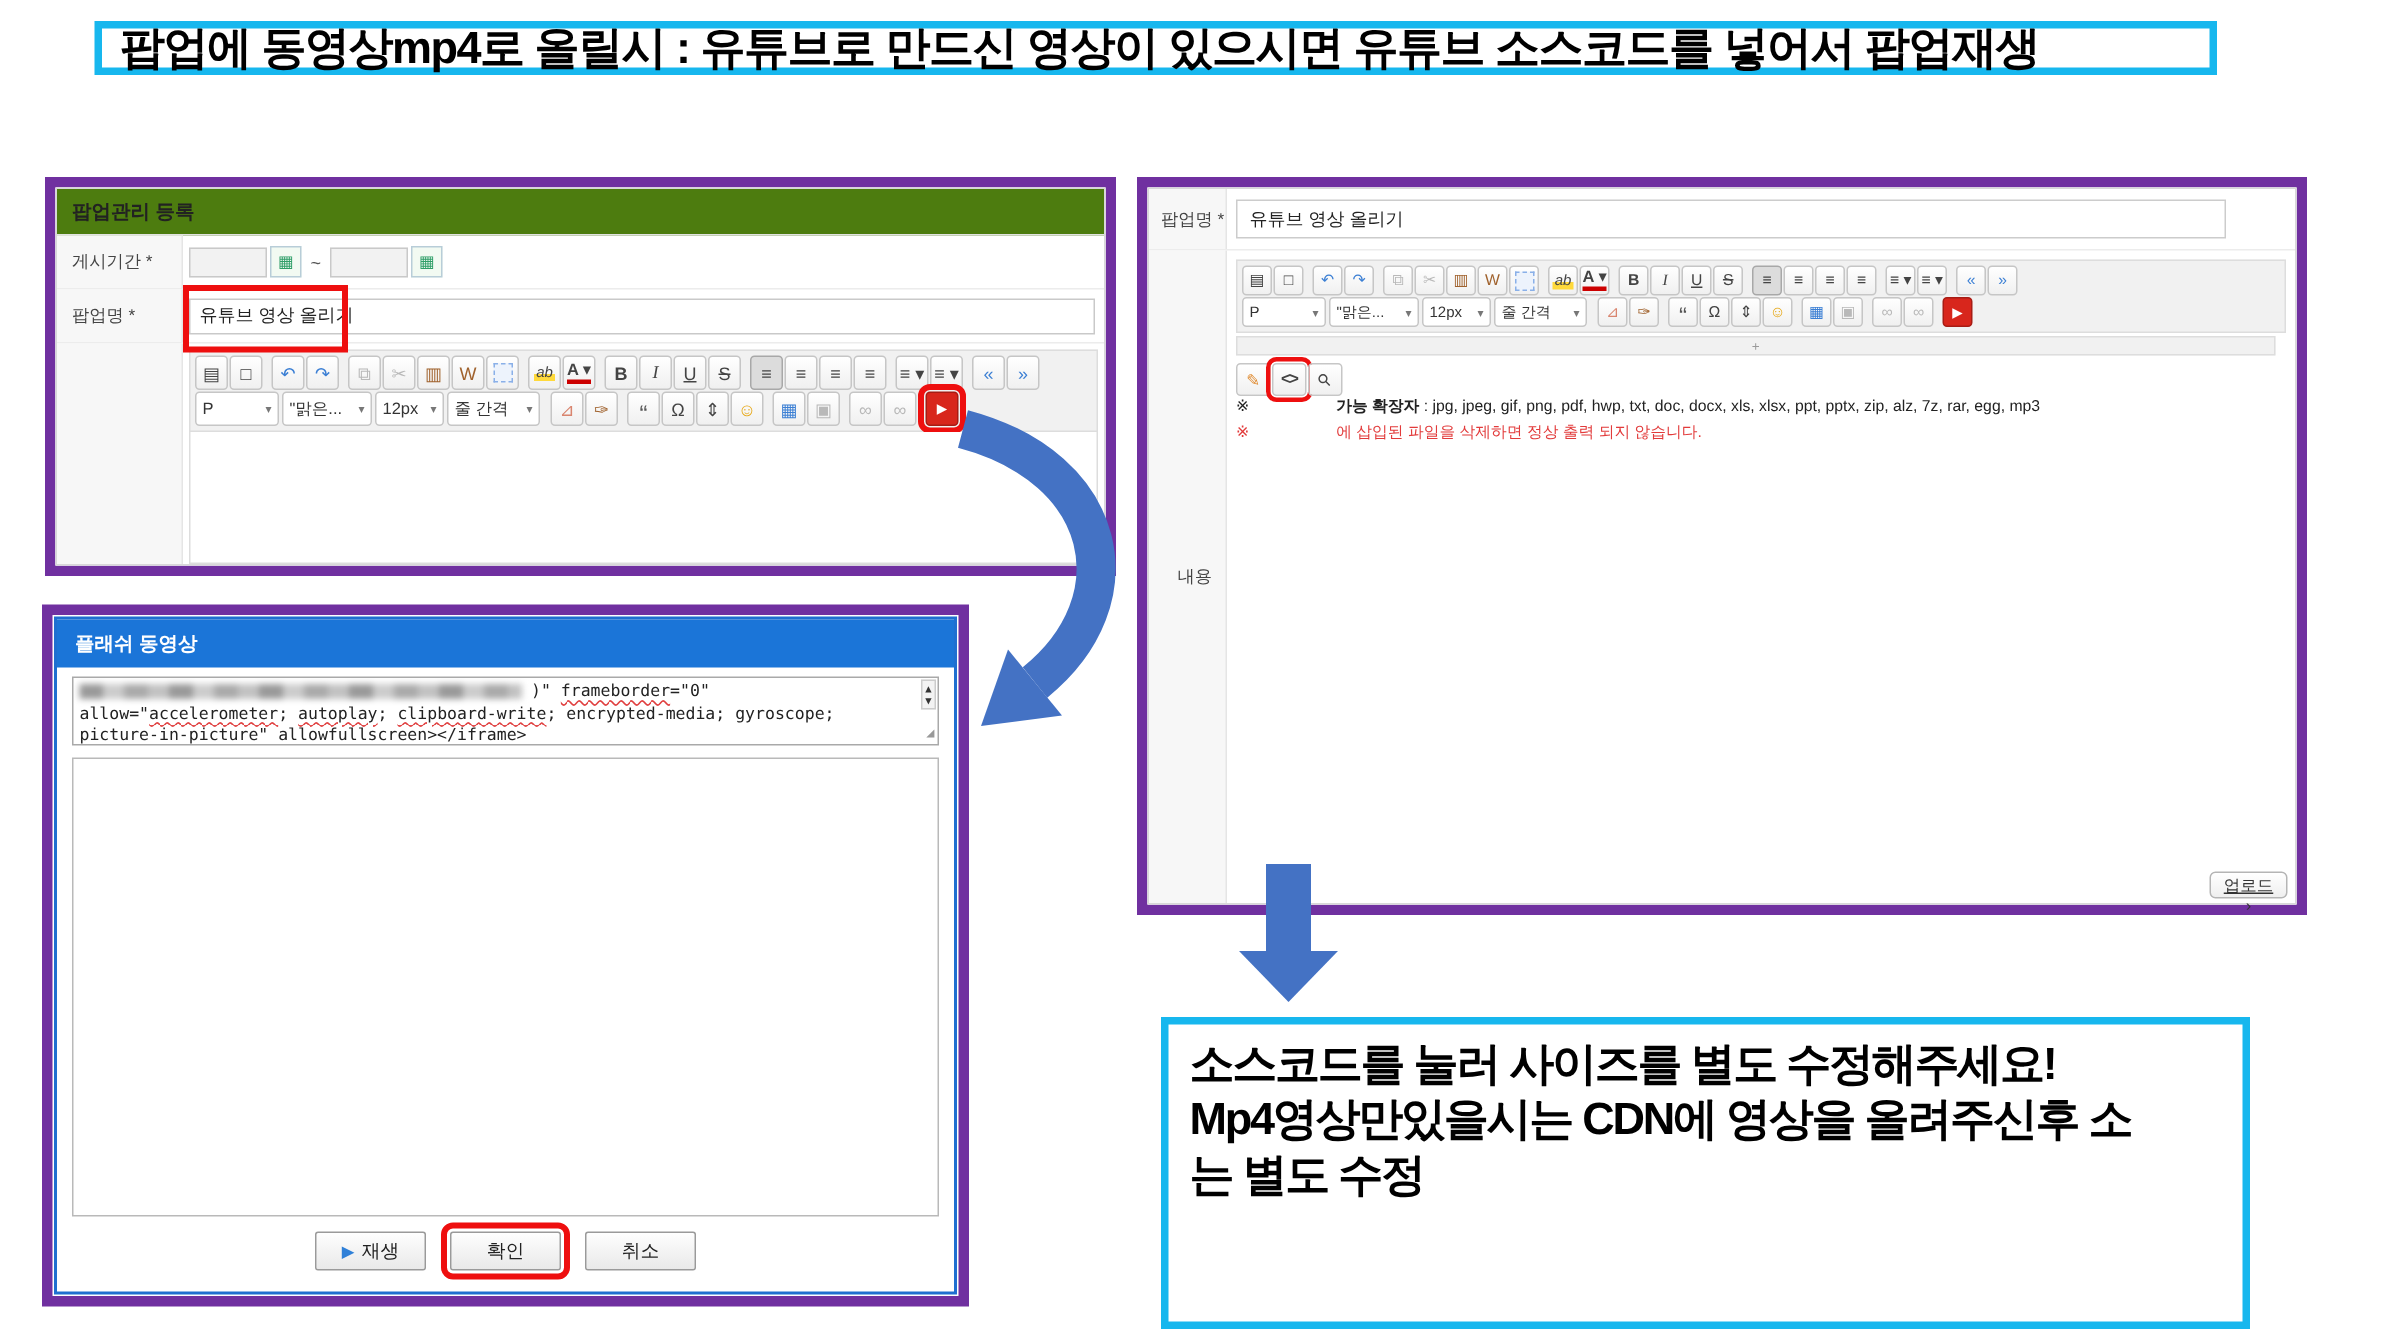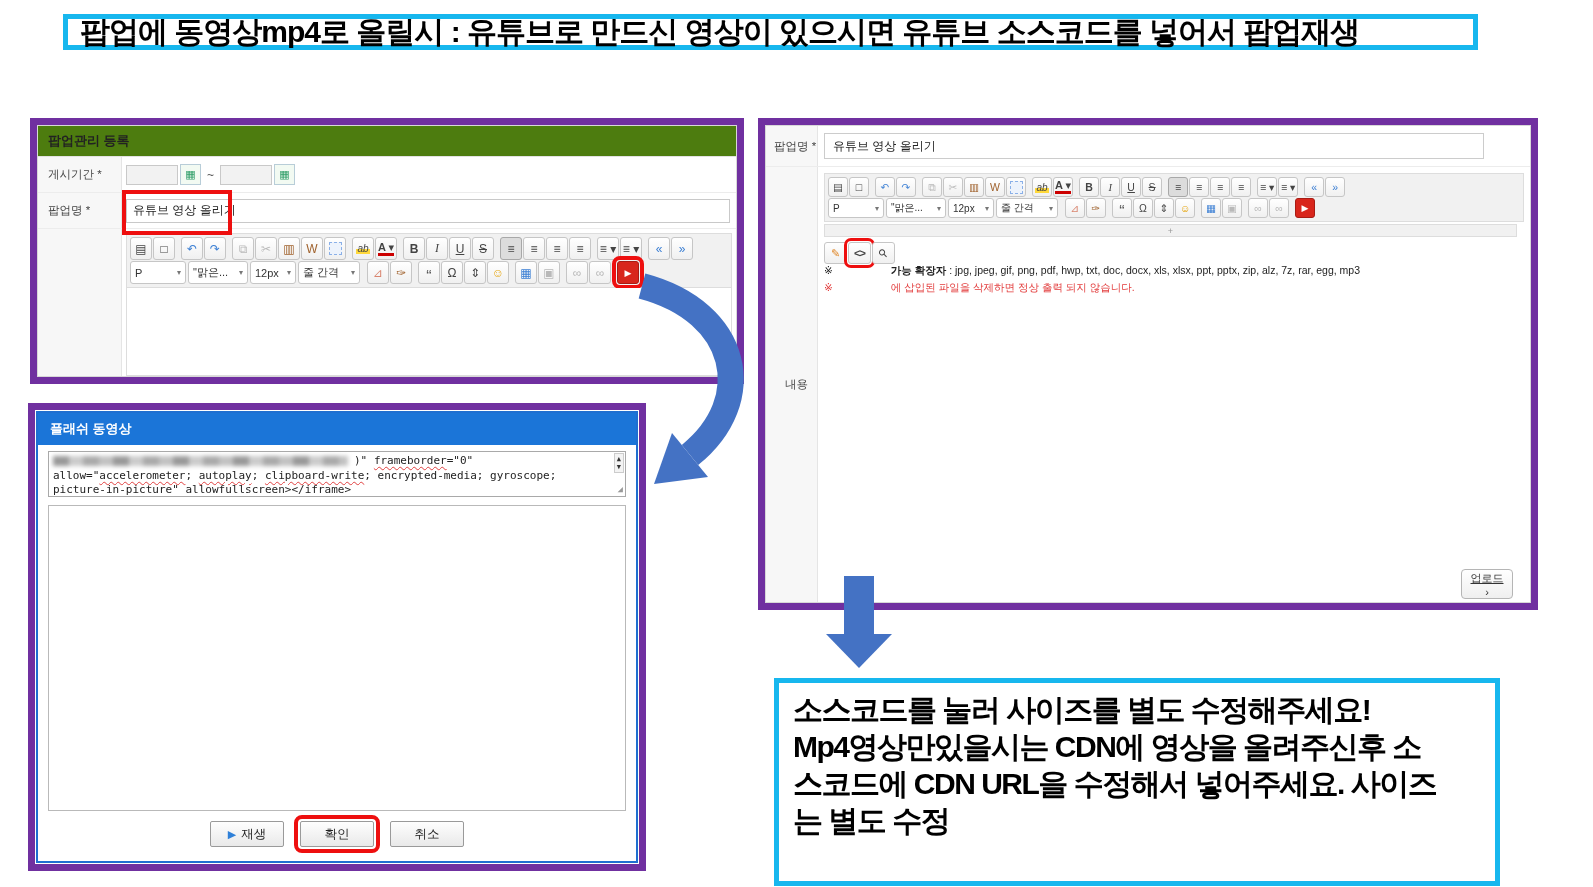--- a/index.html
+++ b/index.html
@@ -120,21 +120,21 @@
     justify-content:space-between;align-items:center;font-size:7px;color:#888;padding:2px 0;box-sizing:border-box;cursor:pointer;}
   .vdivider{height:13px;background:#f1f1f1;border:1px solid #ddd;margin-top:2px;width:693px;box-sizing:border-box;
     display:flex;align-items:center;justify-content:center;color:#999;font-size:9px;line-height:6px;cursor:ns-resize;}
   .mini{display:flex;margin-top:5px;background:transparent;border:none;padding:0;}
   .mini .tbtn{min-width:23px;height:22px;font-size:11px;}
   .mini .tbtn[data-name="source-code-icon"]{outline:3px solid #ee0f0f;outline-offset:1px;font-weight:bold;letter-spacing:-1px;}
   .rot .g{transform:rotate(-45deg);}
   .ext-line{font-size:10.5px;color:#222;white-space:nowrap;position:relative;z-index:5;}
   .warn-line{margin-top:3px;font-size:10.5px;color:#e23b3b;white-space:nowrap;position:relative;z-index:5;}
   .hgap{display:inline-block;width:58px;}
-  .upload-btn{position:absolute;right:18px;bottom:4px;width:52px;height:30px;border:1px solid #b5b5b5;border-radius:4px;
+  .upload-btn{position:absolute;right:6px;bottom:4px;width:52px;height:18px;border:1px solid #b5b5b5;border-radius:4px;
     background:linear-gradient(#fff,#efefef);font-size:11px;color:#333;cursor:pointer;font-family:Liberation Sans, sans-serif;}
   .upload-btn .ul{text-decoration:underline;}
 
   
   .down-arrow{position:absolute;left:826px;top:576px;z-index:40;pointer-events:none;}
   .down-arrow .shaft{width:30px;height:58px;background:#4472c4;margin-left:18px;}
   .down-arrow .head{width:0;height:0;border-left:33px solid transparent;border-right:33px solid transparent;border-top:34px solid #4472c4;}
 
   
   .note-box{position:absolute;left:774px;top:678px;width:726px;height:208px;border:5px solid #17b7ee;
@@ -497,17 +497,16 @@
   </div>
 
   <div class="down-arrow" data-name="down-arrow">
     <div class="shaft" data-name="arrow-shaft"></div>
     <div class="head" data-name="arrow-head"></div>
   </div>
 
   <div class="note-box" data-name="instruction-note">
     <div class="note-line" data-name="note-line">소스코드를 눌러 사이즈를 별도 수정해주세요!</div>
       <div class="note-line" data-name="note-line">Mp4영상만있을시는 CDN에 영상을 올려주신후 소</div>
-      <div class="note-line" data-name="note-line">스코드에 CDN URL을 수정해서 넣어주세요. 사이즈</div>
       <div class="note-line" data-name="note-line">는 별도 수정</div>
   </div>
 
 </div>
 
 </body></html>

